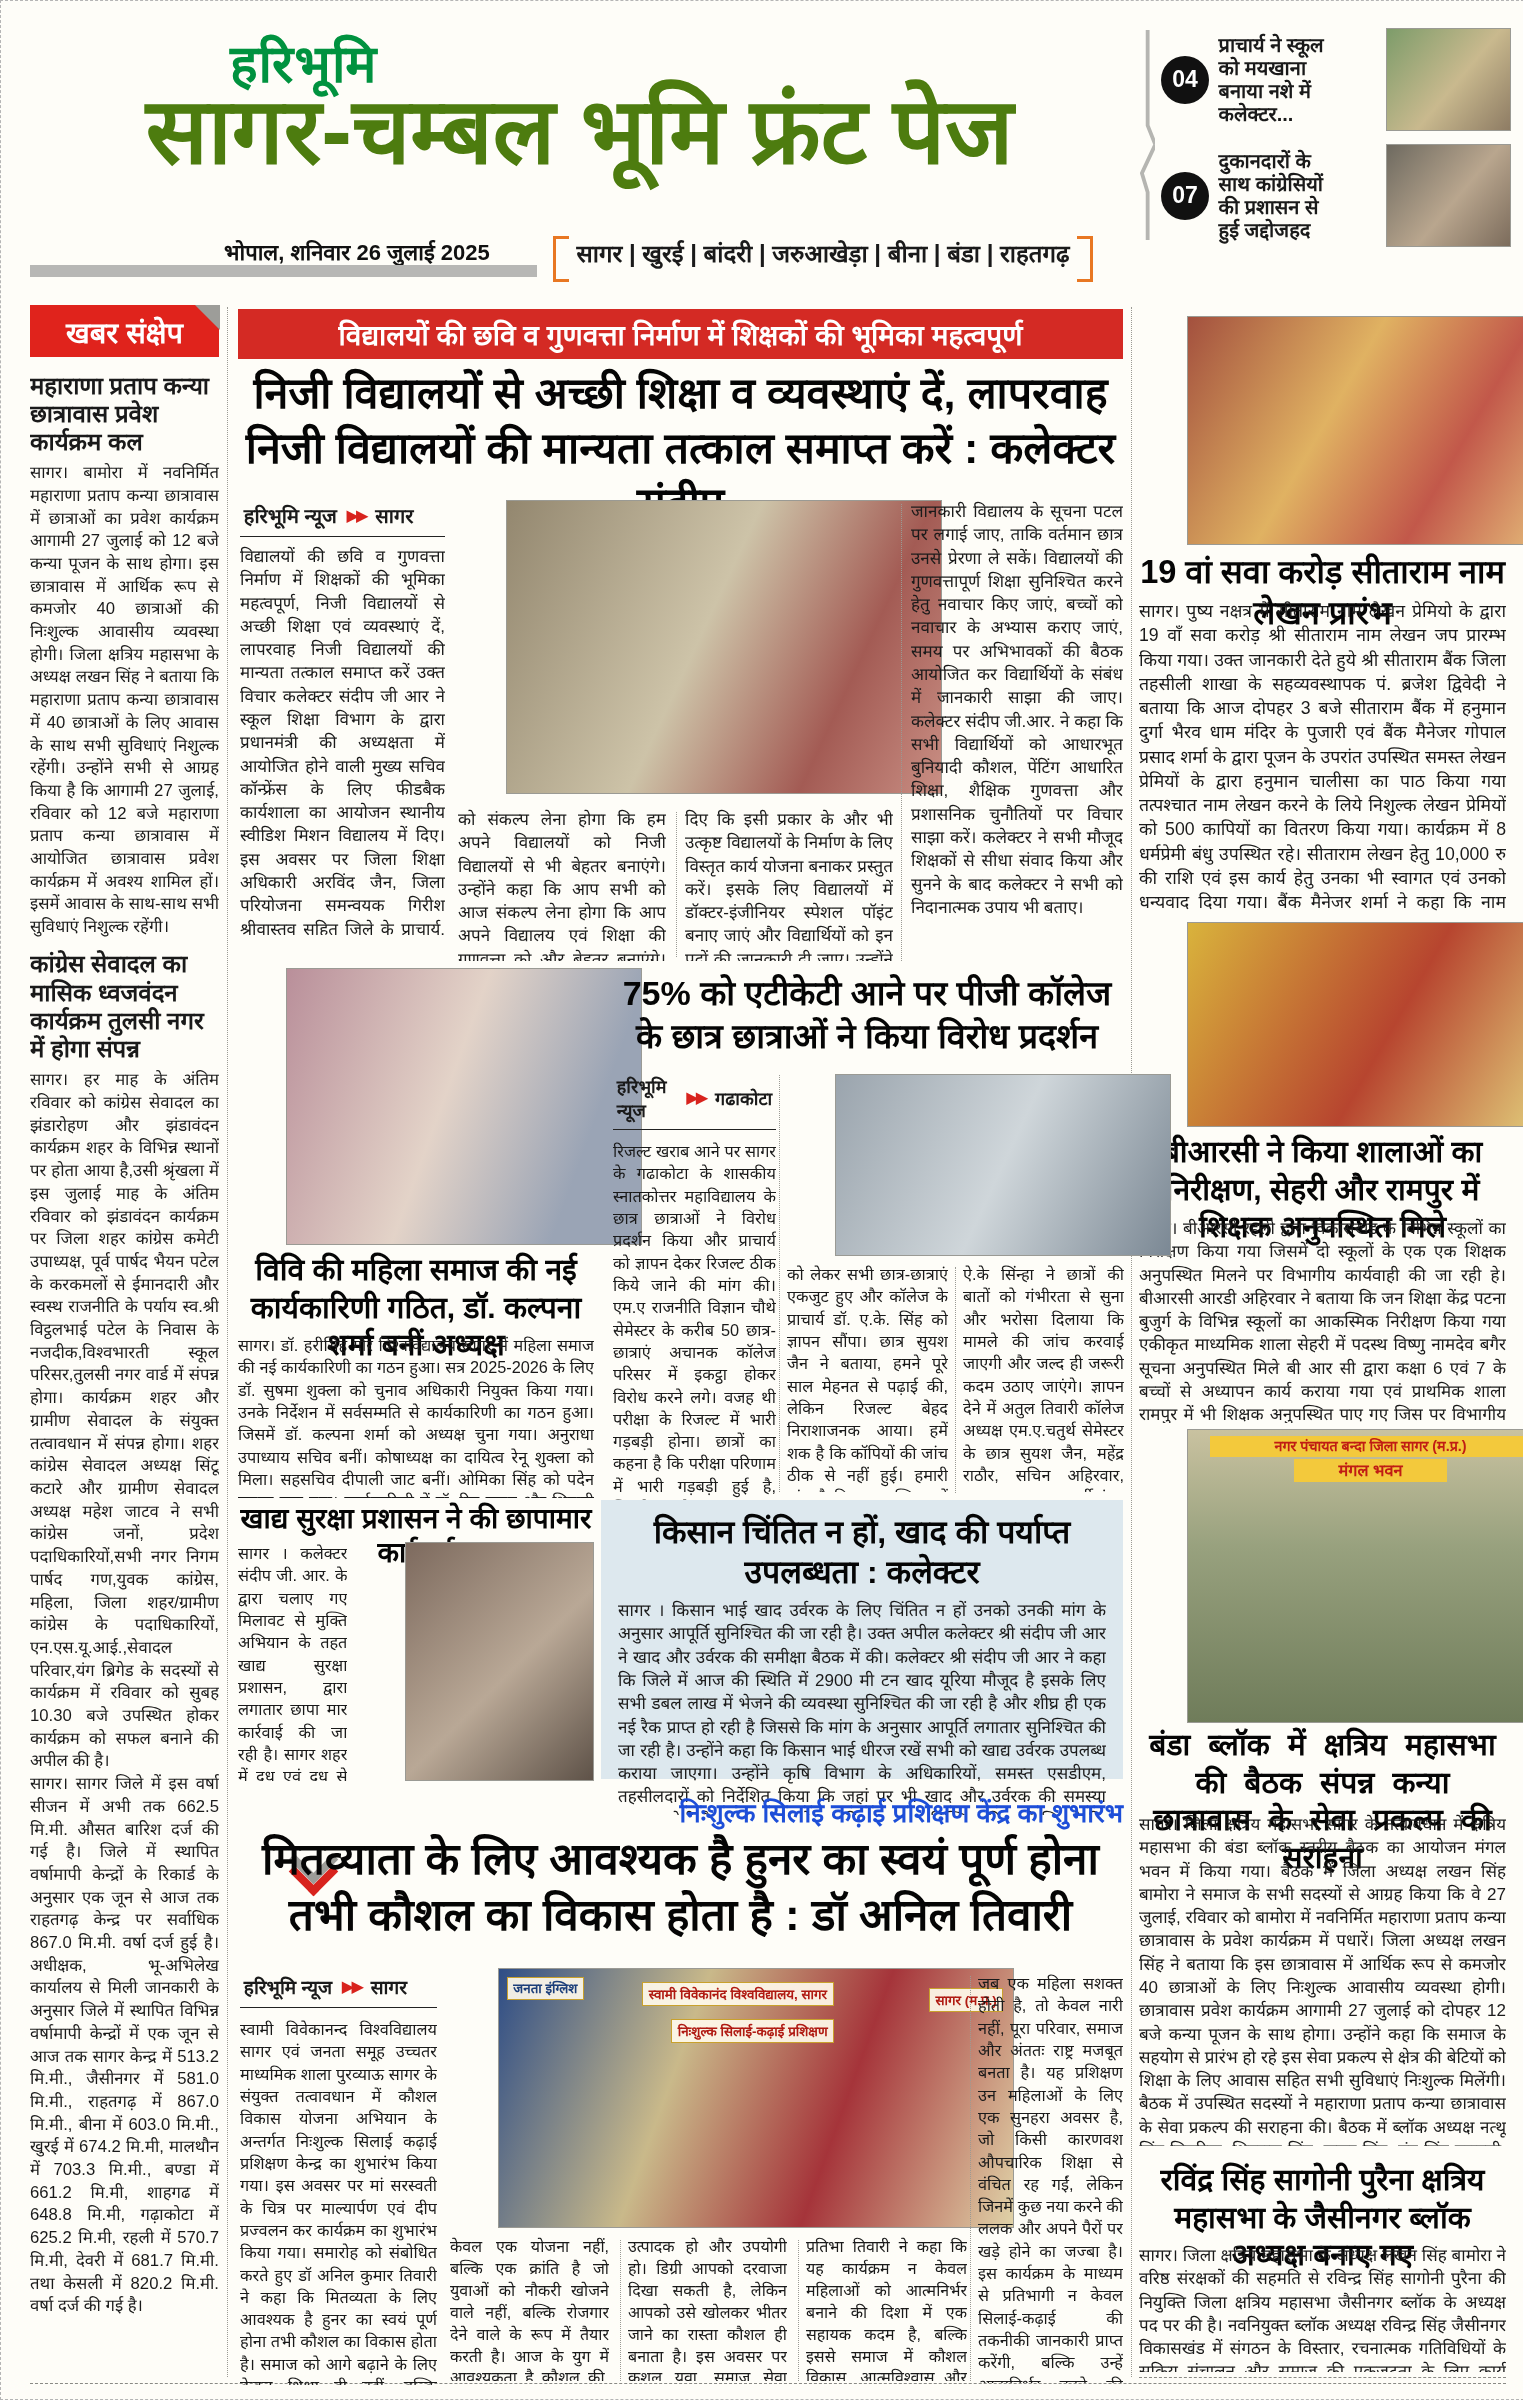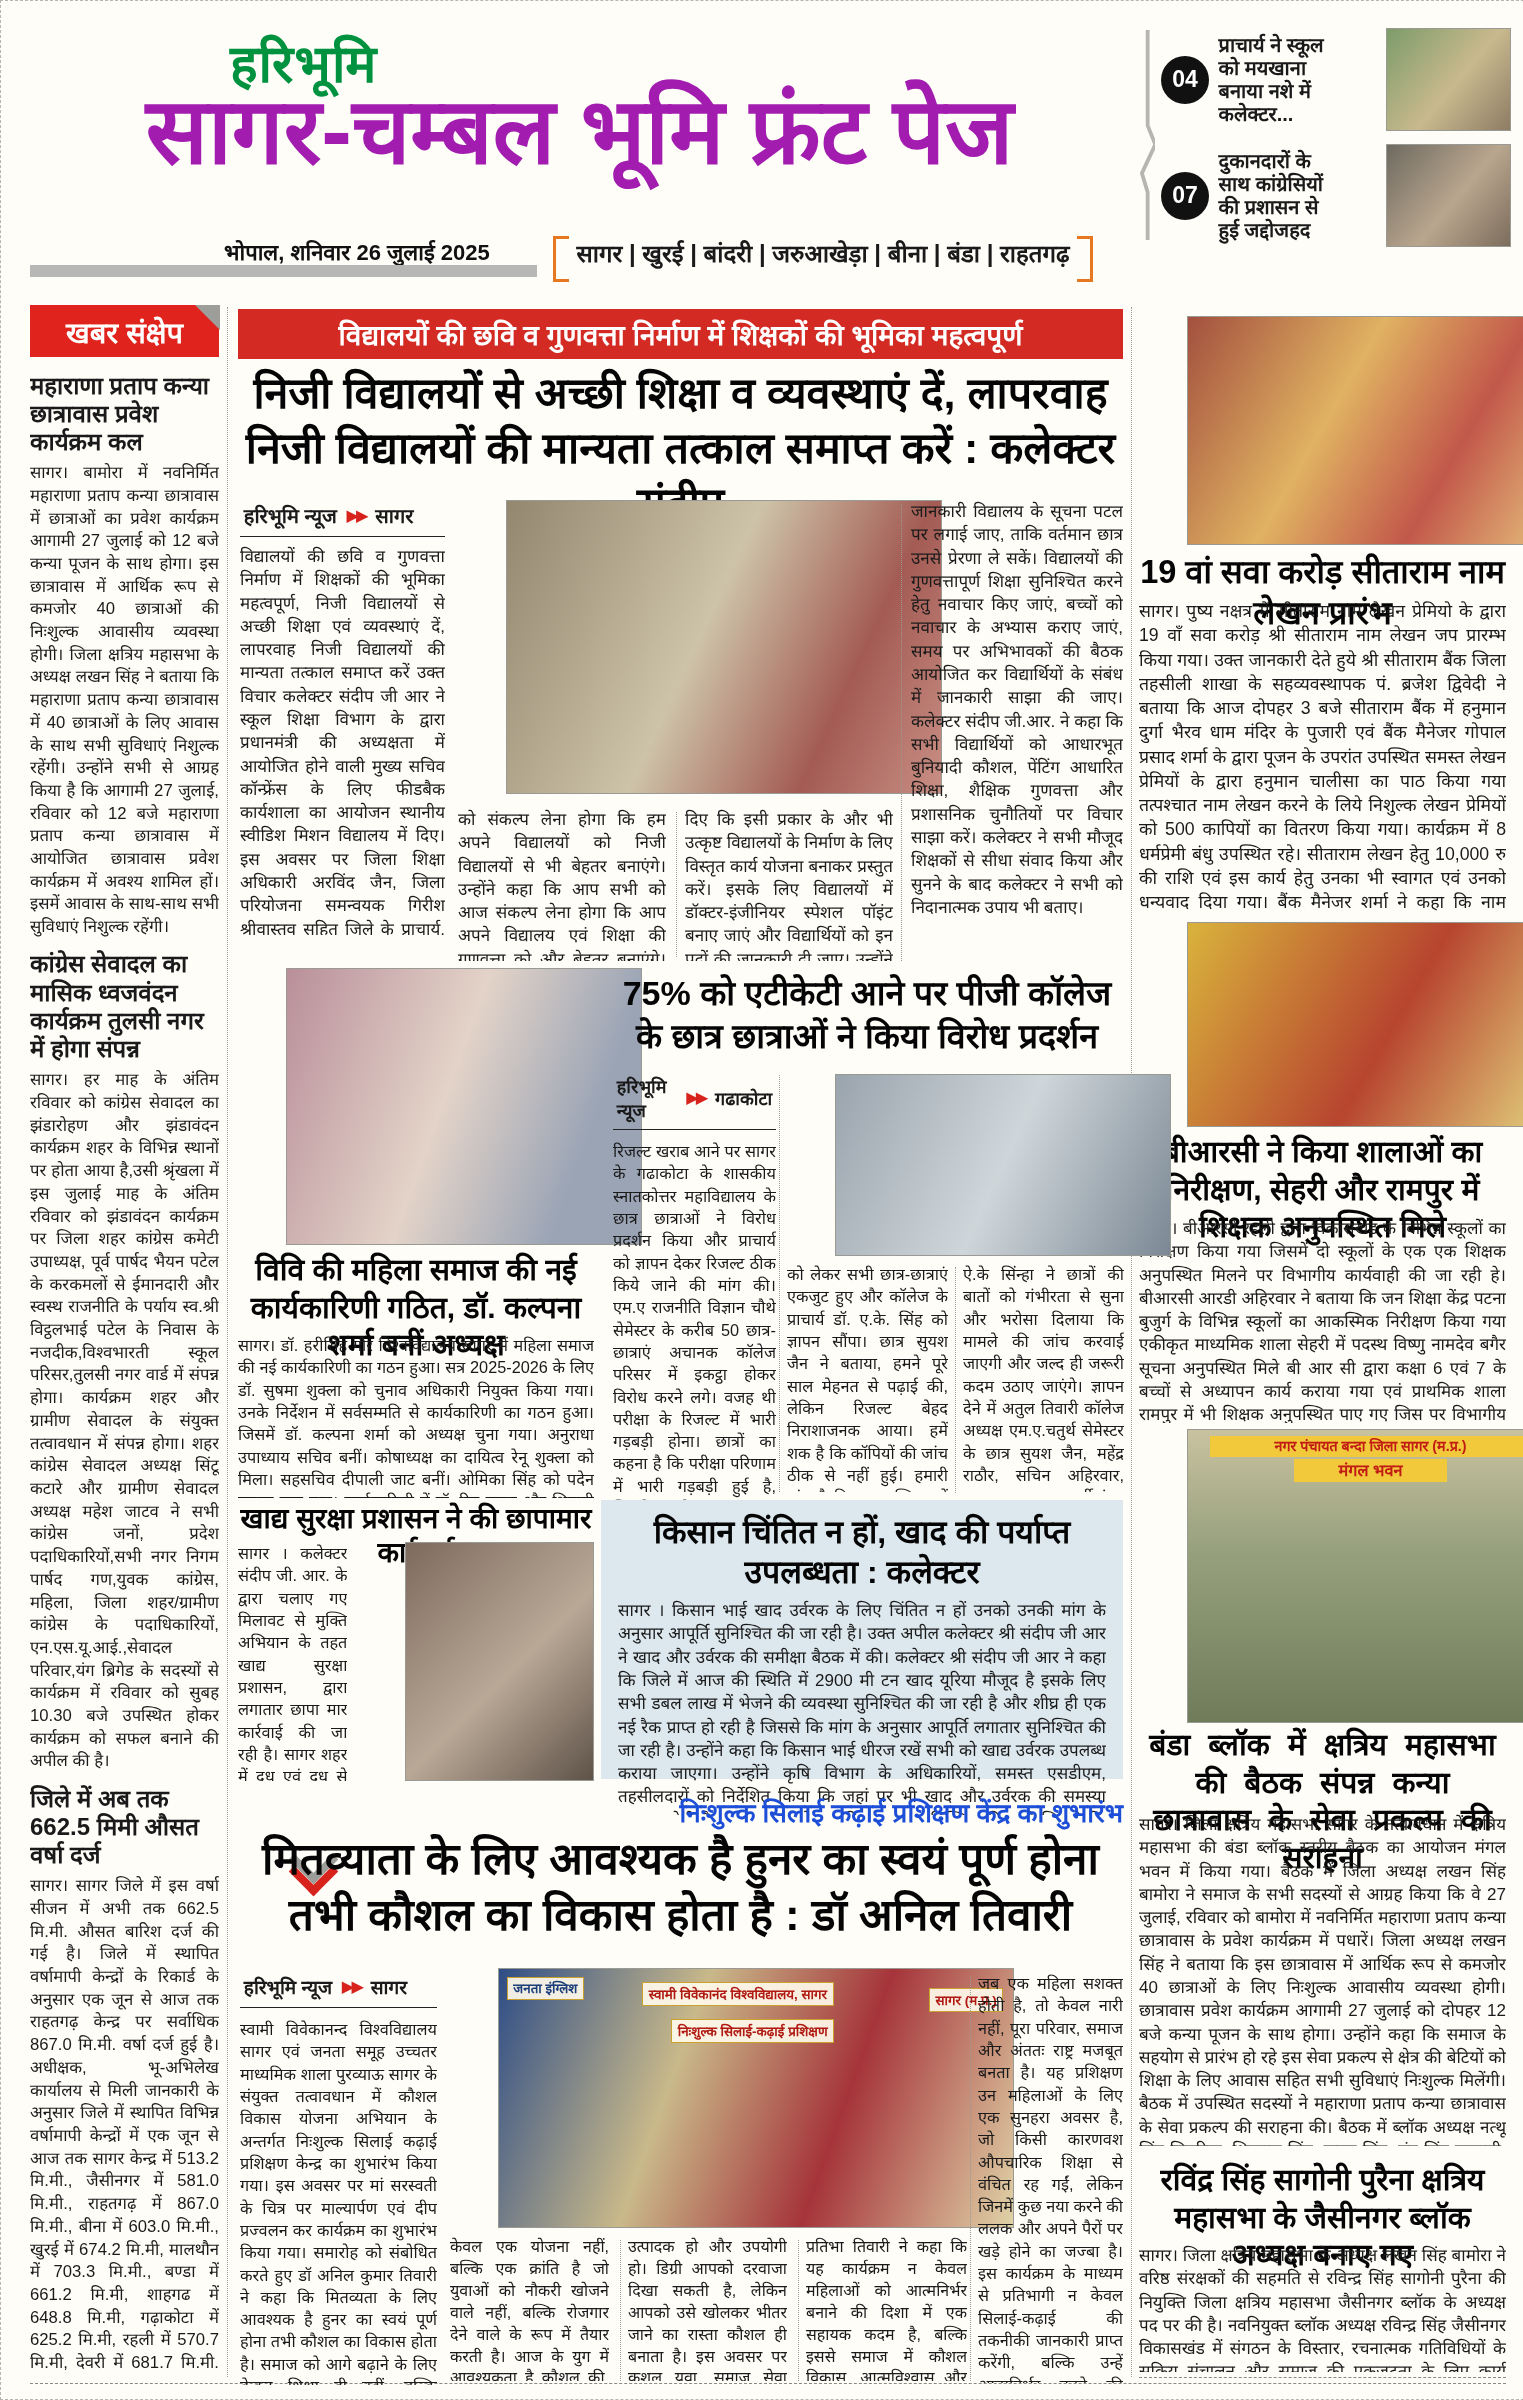--- a/index.html
+++ b/index.html
@@ -1,21 +1,21 @@
 <!DOCTYPE html>
 <html><head>
 <meta charset="utf-8">
 <style>
   html,body{margin:0;padding:0;background:#e9e9e4;}
   .page{position:relative;width:1524px;height:2400px;background:#fefdf8;
         font-family:"Liberation Sans","DejaVu Sans",sans-serif;color:#1a1a1a;
         overflow:hidden;border:1px dashed #b5b5b5;box-sizing:border-box;}
   .abs{position:absolute;box-sizing:border-box;}
   .logo{font-size:52px;font-weight:800;color:#00923f;letter-spacing:1px;}
-  .masthead{font-size:92px;font-weight:800;color:#a21caf;text-align:center;line-height:1.05;white-space:nowrap;}
+  .masthead{font-size:92px;font-weight:800;color:#4d7c0f;text-align:center;line-height:1.05;white-space:nowrap;}
   .dateline{font-size:22px;font-weight:700;color:#111;}
   .graybar{background:#b7b7b5;}
   .cities{display:flex;align-items:flex-start;justify-content:center;font-size:24px;font-weight:700;gap:7.6px;}
   .bracket{width:12.4px;height:40px;border:3.8px solid #e87722;}
   .bracket.l{border-right:none;} .bracket.r{border-left:none;}
   .teaser{display:flex;align-items:center;gap:9.6px;}
   .pgnum{width:48px;height:48px;border-radius:50%;background:#111;color:#fff;display:flex;
          align-items:center;justify-content:center;font-size:23px;font-weight:700;flex:0 0 48px;}
   .teaser-text{font-size:20px;font-weight:700;line-height:1.15;width:145px;}
   .photo{border:1px solid #9a9a94;margin-left:48px;}
@@ -78,21 +78,20 @@
   <div class="abs" style="left:29px;top:359px;width:189px;height:2015px;overflow:hidden;">
     <div>
       <div class="brief-title">महाराणा प्रताप कन्या छात्रावास प्रवेश कार्यक्रम कल</div>
       <div class="brief-body">सागर। बामोरा में नवनिर्मित महाराणा प्रताप कन्या छात्रावास में छात्राओं का प्रवेश कार्यक्रम आगामी 27 जुलाई को 12 बजे कन्या पूजन के साथ होगा। इस छात्रावास में आर्थिक रूप से कमजोर 40 छात्राओं की निःशुल्क आवासीय व्यवस्था होगी। जिला क्षत्रिय महासभा के अध्यक्ष लखन सिंह ने बताया कि महाराणा प्रताप कन्या छात्रावास में 40 छात्राओं के लिए आवास के साथ सभी सुविधाएं निशुल्क रहेंगी। उन्होंने सभी से आग्रह किया है कि आगामी 27 जुलाई, रविवार को 12 बजे महाराणा प्रताप कन्या छात्रावास में आयोजित छात्रावास प्रवेश कार्यक्रम में अवश्य शामिल हों। इसमें आवास के साथ-साथ सभी सुविधाएं निशुल्क रहेंगी।</div>
     </div>
     <div>
       <div class="brief-title">कांग्रेस सेवादल का मासिक ध्वजवंदन कार्यक्रम तुलसी नगर में होगा संपन्न</div>
       <div class="brief-body">सागर। हर माह के अंतिम रविवार को कांग्रेस सेवादल का झंडारोहण और झंडावंदन कार्यक्रम शहर के विभिन्न स्थानों पर होता आया है,उसी श्रृंखला में इस जुलाई माह के अंतिम रविवार को झंडावंदन कार्यक्रम पर जिला शहर कांग्रेस कमेटी उपाध्यक्ष, पूर्व पार्षद भैयन पटेल के करकमलों से ईमानदारी और स्वस्थ राजनीति के पर्याय स्व.श्री विट्ठलभाई पटेल के निवास के नजदीक,विश्वभारती स्कूल परिसर,तुलसी नगर वार्ड में संपन्न होगा। कार्यक्रम शहर और ग्रामीण सेवादल के संयुक्त तत्वावधान में संपन्न होगा। शहर कांग्रेस सेवादल अध्यक्ष सिंटू कटारे और ग्रामीण सेवादल अध्यक्ष महेश जाटव ने सभी कांग्रेस जनों, प्रदेश पदाधिकारियों,सभी नगर निगम पार्षद गण,युवक कांग्रेस, महिला, जिला शहर/ग्रामीण कांग्रेस के पदाधिकारियों, एन.एस.यू.आई.,सेवादल परिवार,यंग ब्रिगेड के सदस्यों से कार्यक्रम में रविवार को सुबह 10.30 बजे उपस्थित होकर कार्यक्रम को सफल बनाने की अपील की है।</div>
     </div>
     <div>
-      <div class="brief-title">जिले में अब तक 662.5 मिमी औसत वर्षा दर्ज</div>
       <div class="brief-body">सागर। सागर जिले में इस वर्षा सीजन में अभी तक 662.5 मि.मी. औसत बारिश दर्ज की गई है। जिले में स्थापित वर्षामापी केन्द्रों के रिकार्ड के अनुसार एक जून से आज तक राहतगढ़ केन्द्र पर सर्वाधिक 867.0 मि.मी. वर्षा दर्ज हुई है। अधीक्षक, भू-अभिलेख कार्यालय से मिली जानकारी के अनुसार जिले में स्थापित विभिन्न वर्षामापी केन्द्रों में एक जून से आज तक सागर केन्द्र में 513.2 मि.मी., जैसीनगर में 581.0 मि.मी., राहतगढ़ में 867.0 मि.मी., बीना में 603.0 मि.मी., खुरई में 674.2 मि.मी, मालथौन में 703.3 मि.मी., बण्डा में 661.2 मि.मी, शाहगढ में 648.8 मि.मी, गढ़ाकोटा में 625.2 मि.मी, रहली में 570.7 मि.मी, देवरी में 681.7 मि.मी. तथा केसली में 820.2 मि.मी. वर्षा दर्ज की गई है।</div>
     </div>
 
   </div>
   <div class="abs vrule" style="left:226px;top:306px;height:2070px;"></div>
   <div class="abs dashline" style="left:29px;top:2382px;width:1476px;"></div>
 
   <div class="abs kicker" style="left:237px;top:308px;width:885px;height:50px;">विद्यालयों की छवि व गुणवत्ता निर्माण में शिक्षकों की भूमिका महत्वपूर्ण</div>
   <div class="abs headline-xl" style="left:237px;top:365px;width:885px;">निजी विद्यालयों से अच्छी शिक्षा व व्यवस्थाएं दें, लापरवाह निजी विद्यालयों की मान्यता तत्काल समाप्त करें : कलेक्टर संदीप</div>
   <div class="abs" style="left:239px;top:499px;width:205px;height:463px;">

